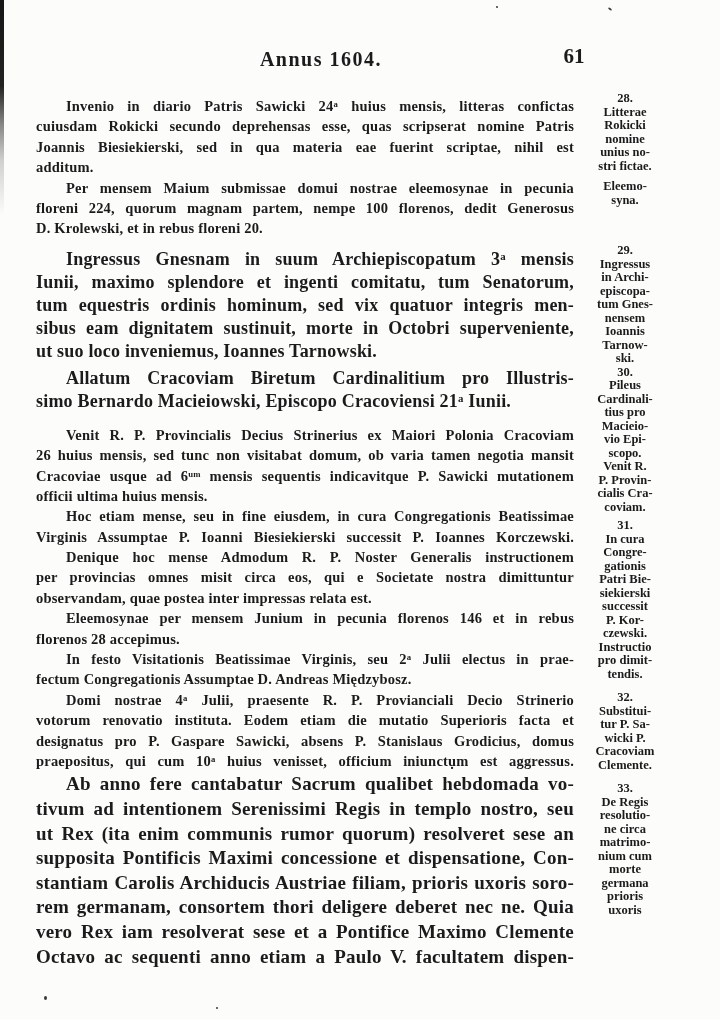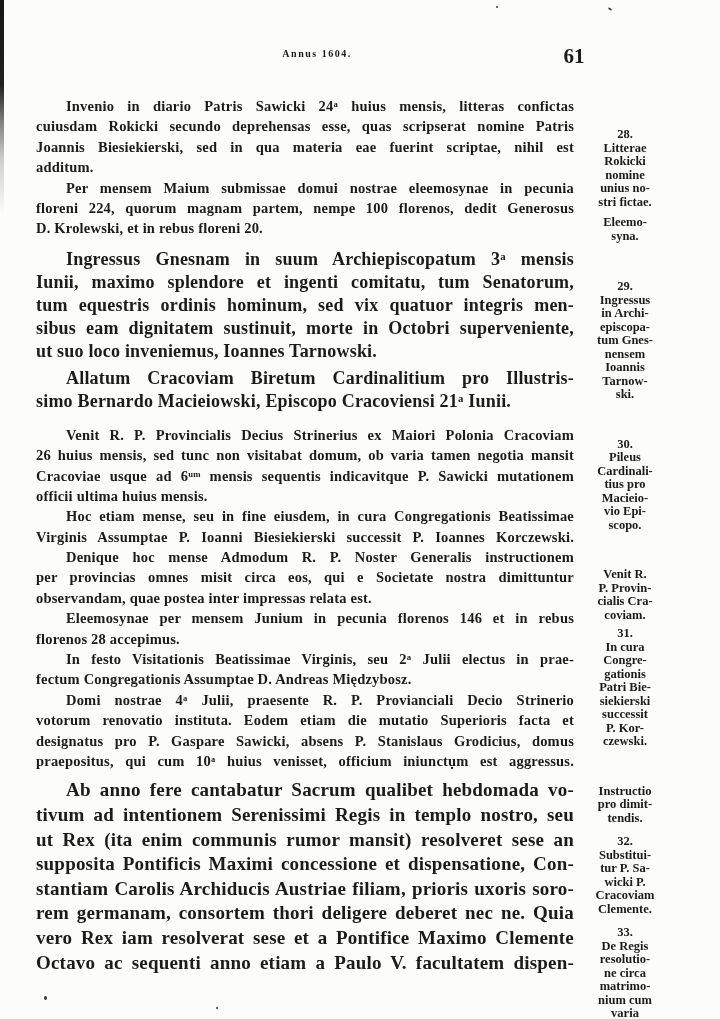--- a/index.html
+++ b/index.html
@@ -8,22 +8,22 @@
     background:#fcfcfa;
     position:relative;
     overflow:hidden;
     font-family:"Liberation Serif", serif;
     color:#1b1b1b;
     -webkit-font-smoothing:antialiased;
   }
   
   .running-head{
     position:absolute;left:252px;top:48px;width:130px;
-    font-size:10px;font-weight:700;letter-spacing:1.5px;
-    text-align:center;white-space:nowrap;
+    font-size:20px;font-weight:700;letter-spacing:1.5px;
+    text-align:right;white-space:nowrap;
   }
   .page-num{
     position:absolute;left:556px;top:44px;width:36px;
     font-size:21px;font-weight:700;text-align:center;white-space:nowrap;
   }
   
   .text-col{
     position:absolute;left:36px;top:96px;width:538px;
   }
   .para{font-weight:700;}
@@ -38,27 +38,27 @@
   .para.short .ln:last-child{text-align-last:left;}
   .sz-s{font-size:14.5px;letter-spacing:.2px;}
   .sz-s .ln{line-height:20.4px;height:20.4px;}
   .sz-l{font-size:18px;letter-spacing:.2px;}
   .sz-l .ln{line-height:23px;height:23px;}
   .sz-xl{font-size:19px;letter-spacing:.2px;}
   .sz-xl .ln{line-height:24.6px;height:24.6px;}
   .p3{margin-top:9px;}
   .p4{margin-top:4px;}
   .p5{margin-top:12px;}
-  .p11{margin-top:7px;}
+  .p11{margin-top:1px;}
   sup{font-size:60%;vertical-align:baseline;position:relative;top:-0.45em;}
   
   .margin-col{
     position:absolute;left:584px;top:92px;width:82px;
   }
-  .mnote{font-weight:700;font-size:12.5px;margin-top:36px;}
+  .mnote{font-weight:700;font-size:12.5px;}
   .mnote .ln{
     line-height:13.5px;height:13.5px;
     text-align:center;white-space:nowrap;
   }
   .n-eleemo{margin-top:7px;}
   .n-29{margin-top:37px;}
   .n-31{margin-top:5px;}
   .n-32{margin-top:10px;}
   .n-33{margin-top:10px;}
   
@@ -137,21 +137,21 @@
     </div>
   <div class="para sz-s  p10">
       <div class="ln">Domi nostrae 4<sup>a</sup> Julii, praesente R. P. Provianciali Decio Strinerio</div>
       <div class="ln">votorum renovatio instituta. Eodem etiam die mutatio Superioris facta et</div>
       <div class="ln">designatus pro P. Gaspare Sawicki, absens P. Stanislaus Grodicius, domus</div>
       <div class="ln">praepositus, qui cum 10<sup>a</sup> huius venisset, officium iniunctụm est aggressus.</div>
     </div>
   <div class="para sz-xl p11">
       <div class="ln">Ab anno fere cantabatur Sacrum qualibet hebdomada vo-</div>
       <div class="ln">tivum ad intentionem Serenissimi Regis in templo nostro, seu</div>
-      <div class="ln">ut Rex (ita enim communis rumor mansit) resolveret sese an</div>
+      <div class="ln">ut Rex (ita enim communis rumor quorum) resolveret sese an</div>
       <div class="ln">supposita Pontificis Maximi concessione et dispensatione, Con-</div>
       <div class="ln">stantiam Carolis Archiducis Austriae filiam, prioris uxoris soro-</div>
       <div class="ln">rem germanam, consortem thori deligere deberet nec ne. Quia</div>
       <div class="ln">vero Rex iam resolverat sese et a Pontifice Maximo Clemente</div>
       <div class="ln">Octavo ac sequenti anno etiam a Paulo V. facultatem dispen-</div>
     </div>
 </main>
 
 <aside class="margin-col">
   <div class="mnote n-28">
@@ -216,18 +216,18 @@
       <div class="ln">Cracoviam</div>
       <div class="ln">Clemente.</div>
     </div>
   <div class="mnote n-33">
       <div class="ln">33.</div>
       <div class="ln">De Regis</div>
       <div class="ln">resolutio-</div>
       <div class="ln">ne circa</div>
       <div class="ln">matrimo-</div>
       <div class="ln">nium cum</div>
-      <div class="ln">varia</div>
+      <div class="ln">morte</div>
       <div class="ln">germana</div>
       <div class="ln">prioris</div>
       <div class="ln">uxoris</div>
     </div>
 </aside>
 
 </body></html>

